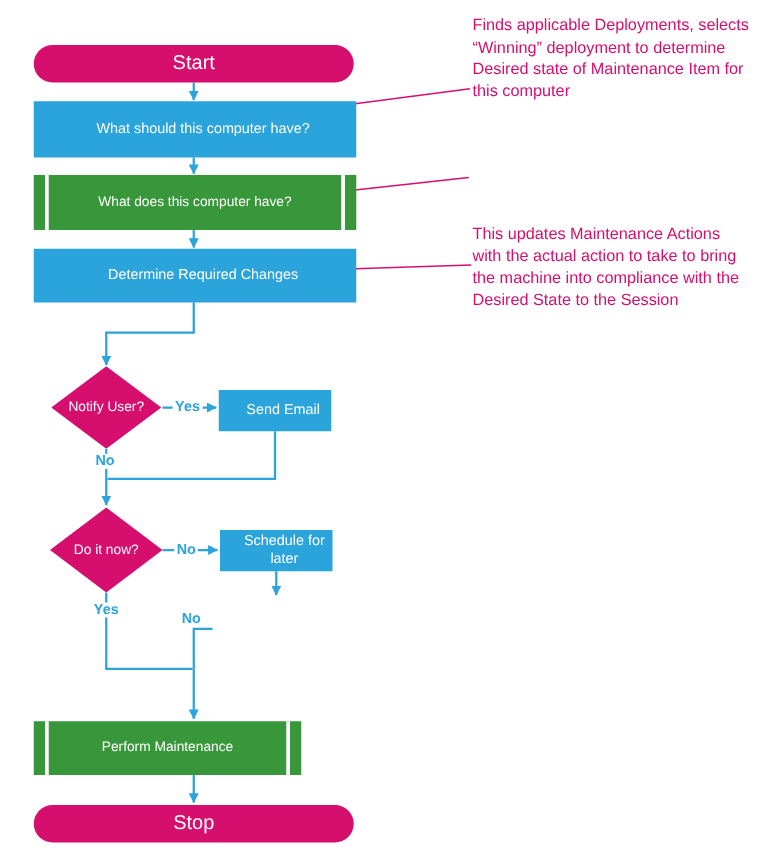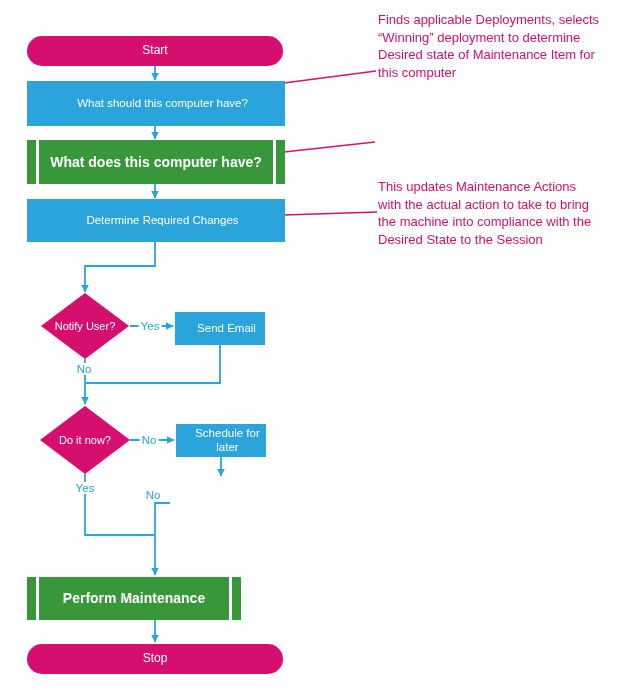--- a/index.html
+++ b/index.html
@@ -6,30 +6,30 @@
     --pink:#D60F6F;
     --blue:#2BA3DB;
     --green:#38973A;
   }
   html,body{margin:0;padding:0;background:#fff;}
   body{font-family:"Liberation Sans",sans-serif;}
   #canvas{position:relative;width:617px;height:690px;background:#fff;overflow:hidden;}
   #edges{position:absolute;left:0;top:0;width:617px;height:690px;}
   .node{position:absolute;display:flex;align-items:center;justify-content:center;
         color:#fff;text-align:center;box-sizing:border-box;line-height:1.15;}
-  .terminator{border-radius:15px;background:var(--pink);font-size:12px;}
+  .terminator{border-radius:15px;background:var(--pink);font-size:16px;}
   .process{background:var(--blue);font-size:11.5px;padding-left:13px;}
-  .predefined{background:var(--green);font-size:14px;font-weight:bold;}
+  .predefined{background:var(--green);font-size:11px;}
   .stripe{position:absolute;top:0;bottom:0;width:3px;background:#fff;}
   .stripe-left{left:9px;}
   .stripe-right{right:9px;}
   .diamond{background:var(--pink);clip-path:polygon(50% 0,100% 50%,50% 100%,0 50%);
            font-size:11px;padding:0 6px;}
   .edge-label{position:absolute;transform:translate(-50%,-50%);background:#fff;
-              color:var(--blue);font-size:11.5px;padding:0 2px;white-space:nowrap;}
+              color:var(--blue);font-size:11.5px;padding:0 2px;white-space:nowrap;font-weight:bold;}
   .annotation{position:absolute;color:var(--pink);font-size:13px;line-height:17.5px;
               white-space:nowrap;}
 </style>
 </head>
 <body>
 
 <div id="canvas">
 
   <svg id="edges" viewBox="0 0 617 690" xmlns="http://www.w3.org/2000/svg">
     <defs>

